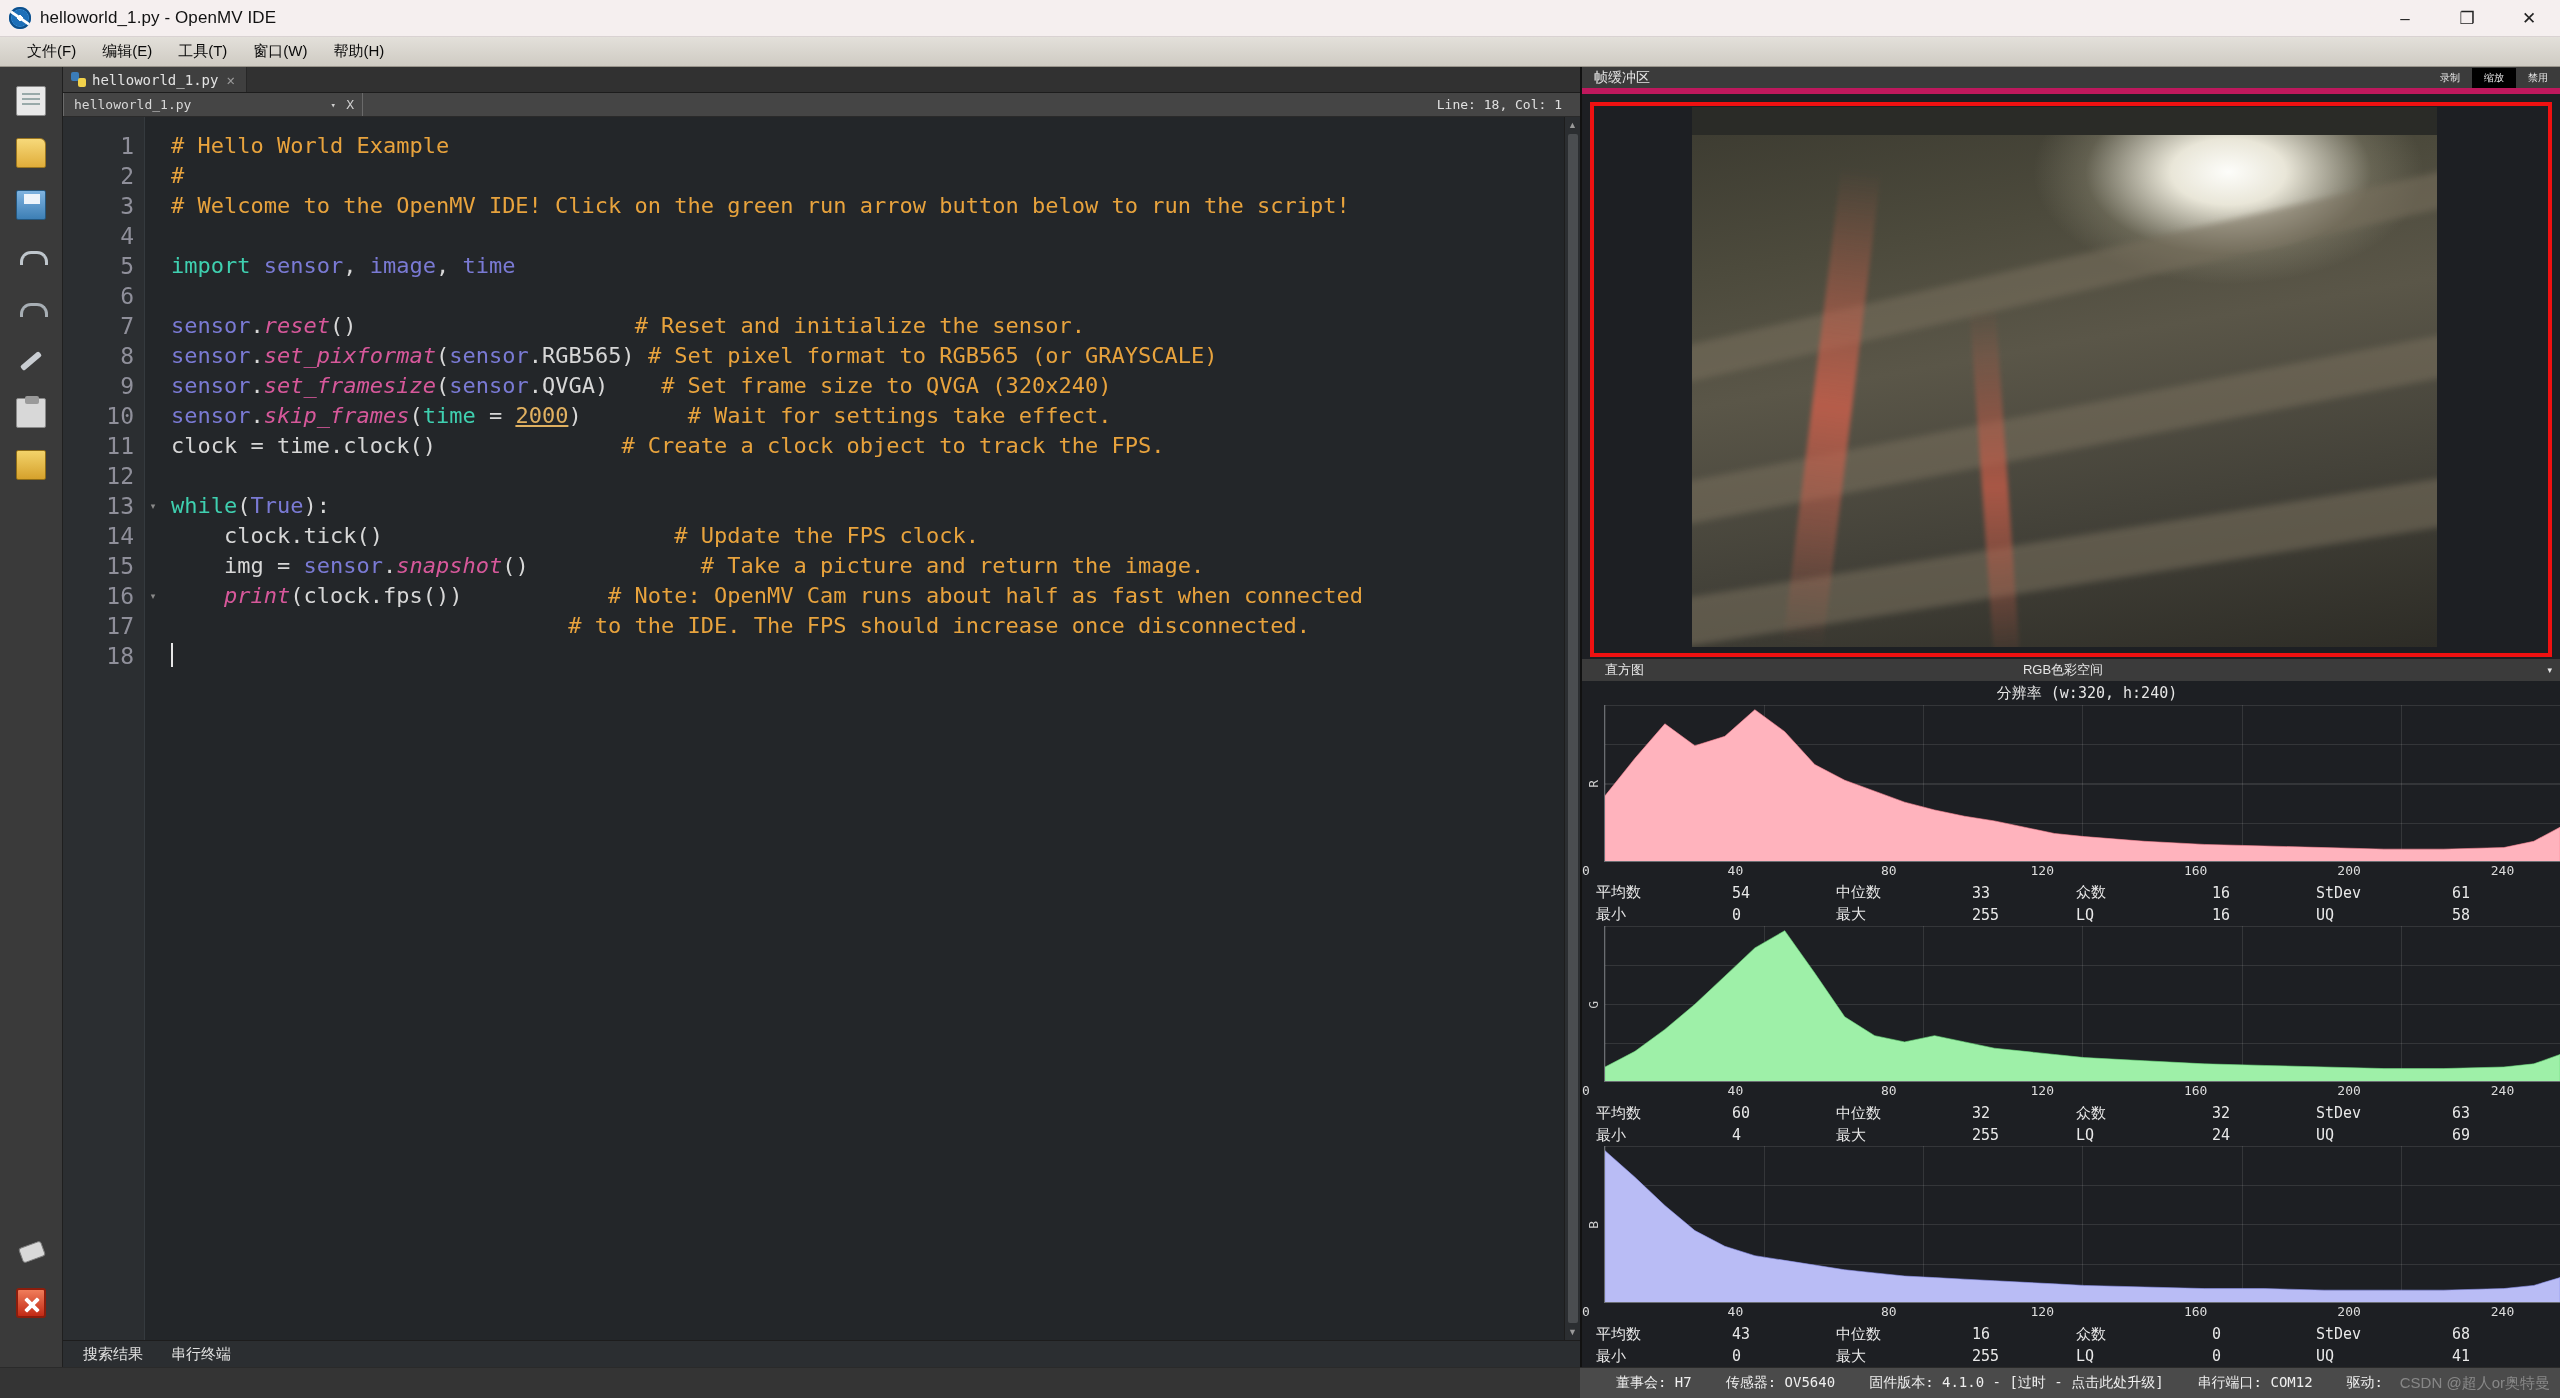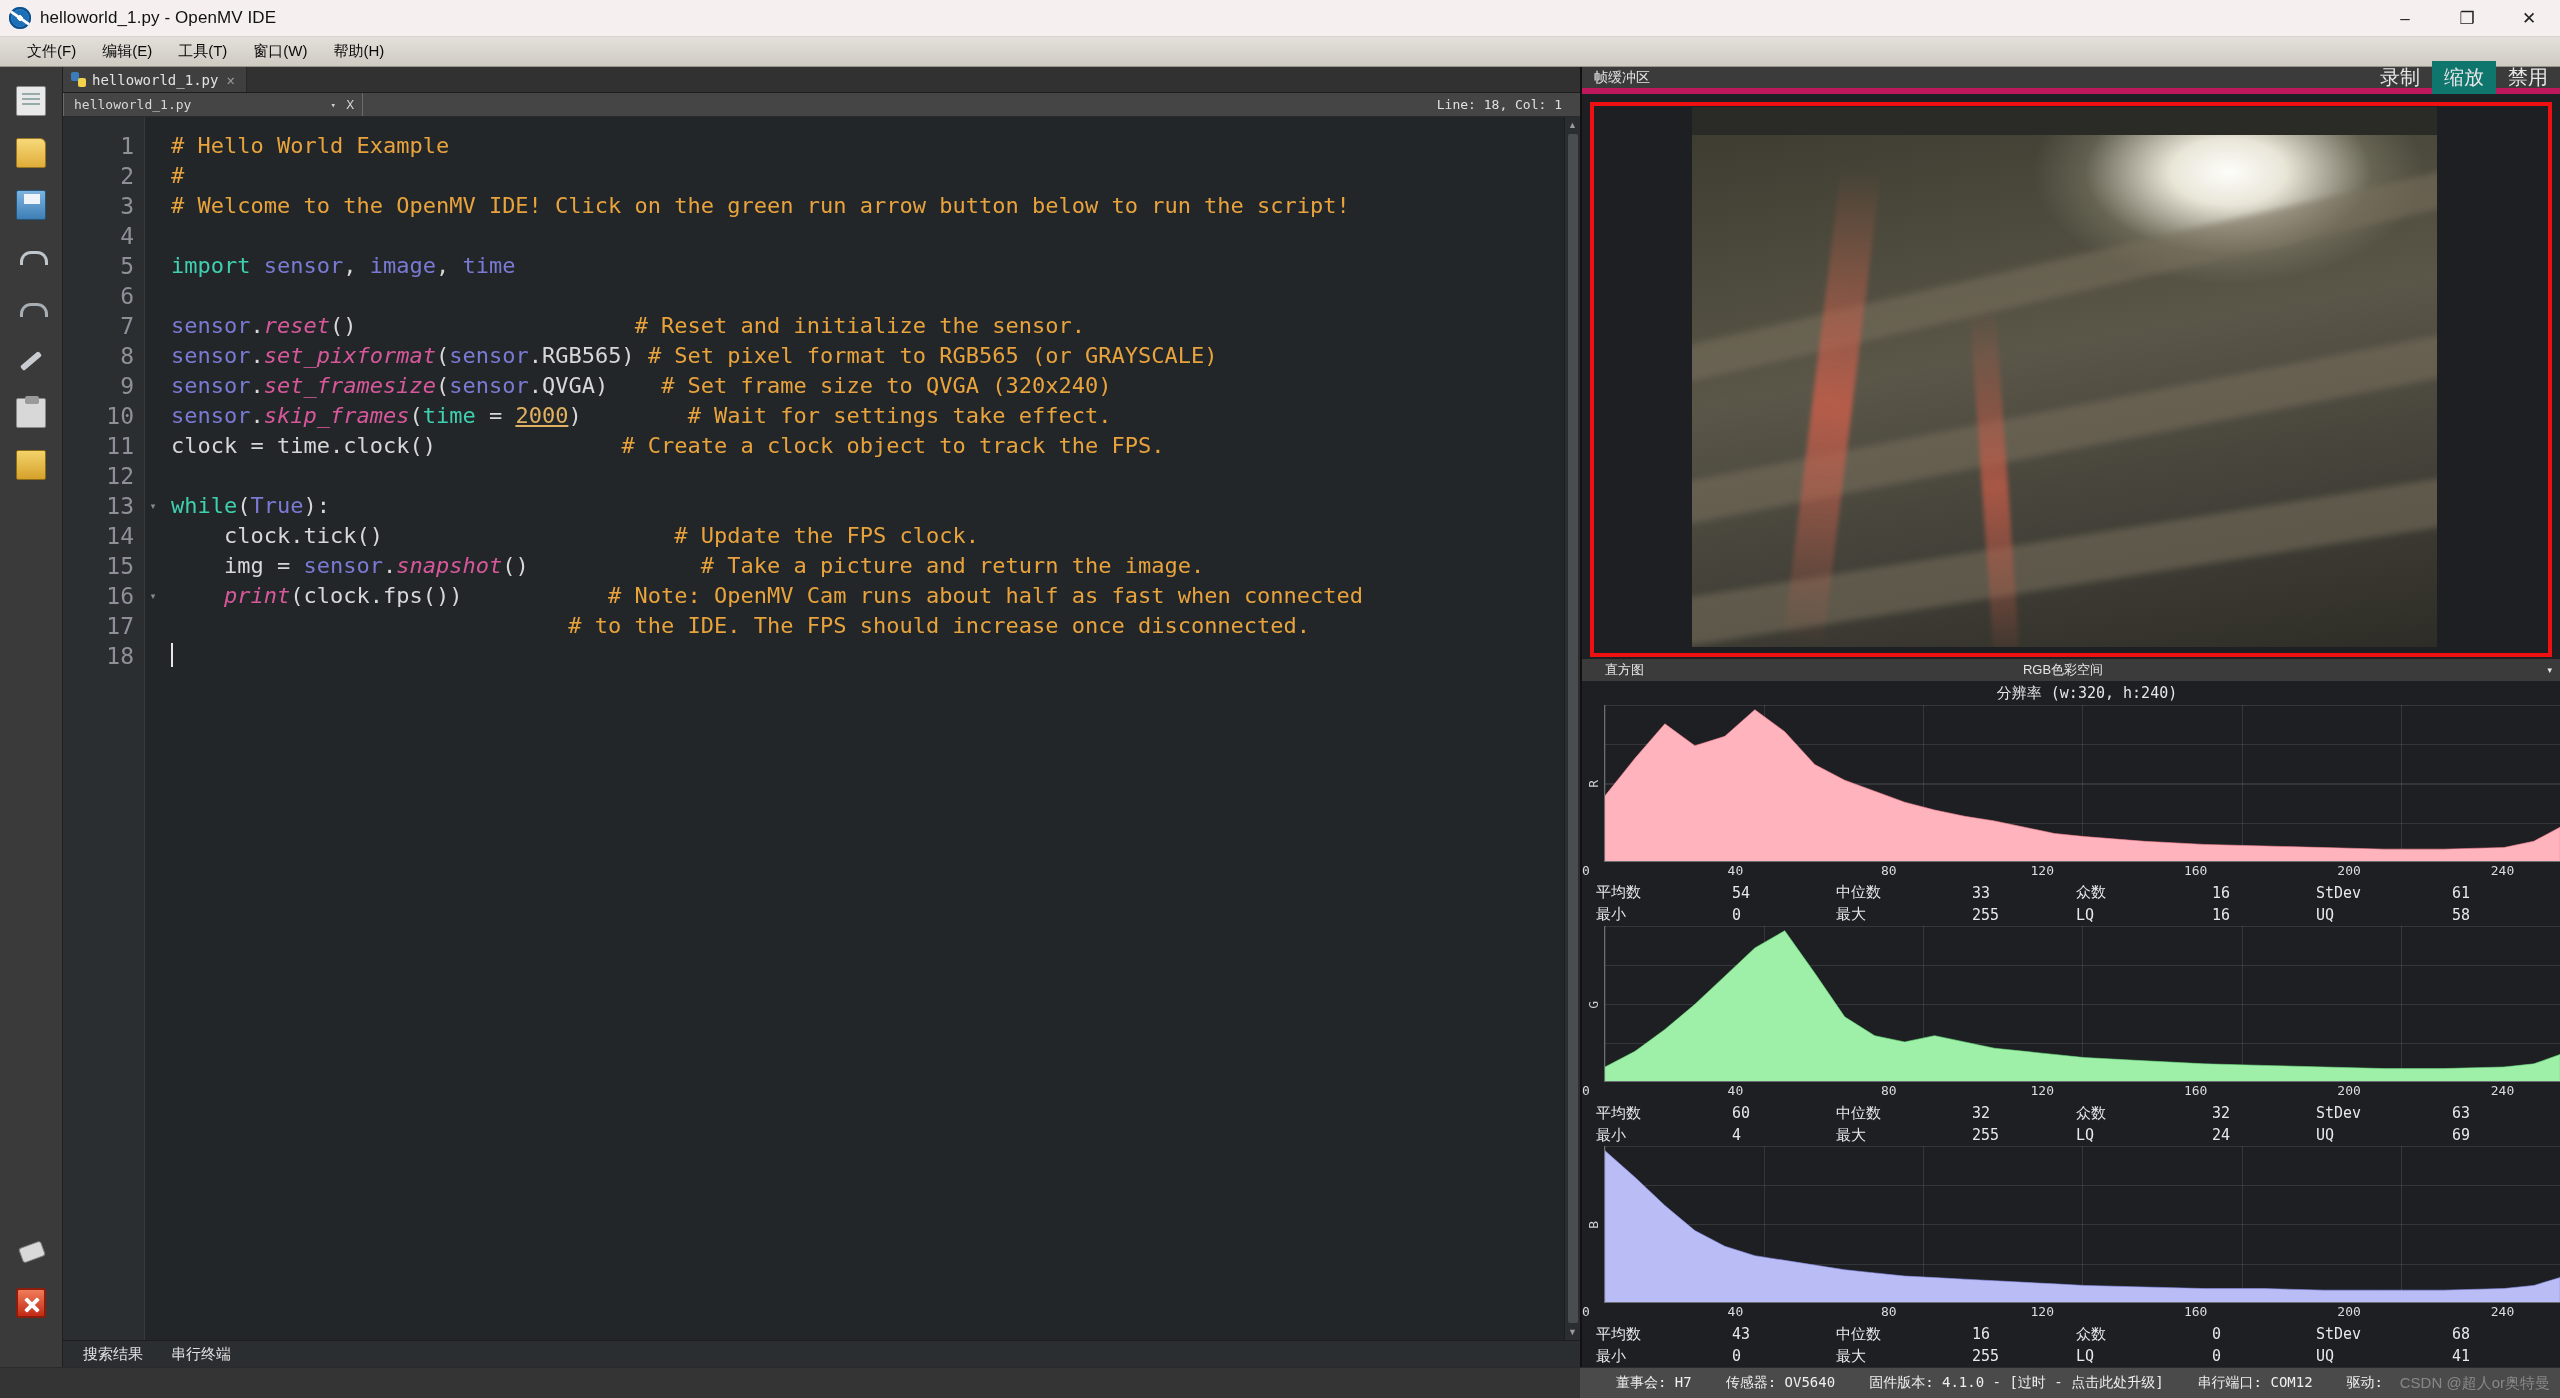--- a/index.html
+++ b/index.html
@@ -150,22 +150,22 @@
   .rightcol {
     width: 980px; background: #1d1f23; display: flex; flex-direction: column;
     border-left: 2px solid #111; flex: 0 0 980px;
   }
   .fbheader {
     height: 27px; background: #3b3b3b; display: flex; align-items: center;
     padding: 0 0 0 12px; flex: 0 0 27px; border-bottom: 6px solid #be185d;
     font-size: 14px; color: #e6e6e6;
   }
   .fbheader .btns { margin-left: auto; display: flex; }
-  .fbheader .fbtn { padding: 3px 12px; font-size: 20px; color: #e6e6e6; }
-  .fbheader .fbtn.active { background: #0f766e; }
+  .fbheader .fbtn { padding: 3px 12px; font-size: 10px; color: #e6e6e6; }
+  .fbheader .fbtn.active { background: #000000; }
 
   .fbframe {
     position: relative; height: 565px; flex: 0 0 565px;
     background: #1d1f23; display: flex; align-items: flex-start; justify-content: center;
     overflow: hidden;
   }
   .redbox {
     position: absolute; left: 8px; top: 8px; right: 8px; bottom: 2px;
     border: 4px solid #ef1111; pointer-events: none;
   }

